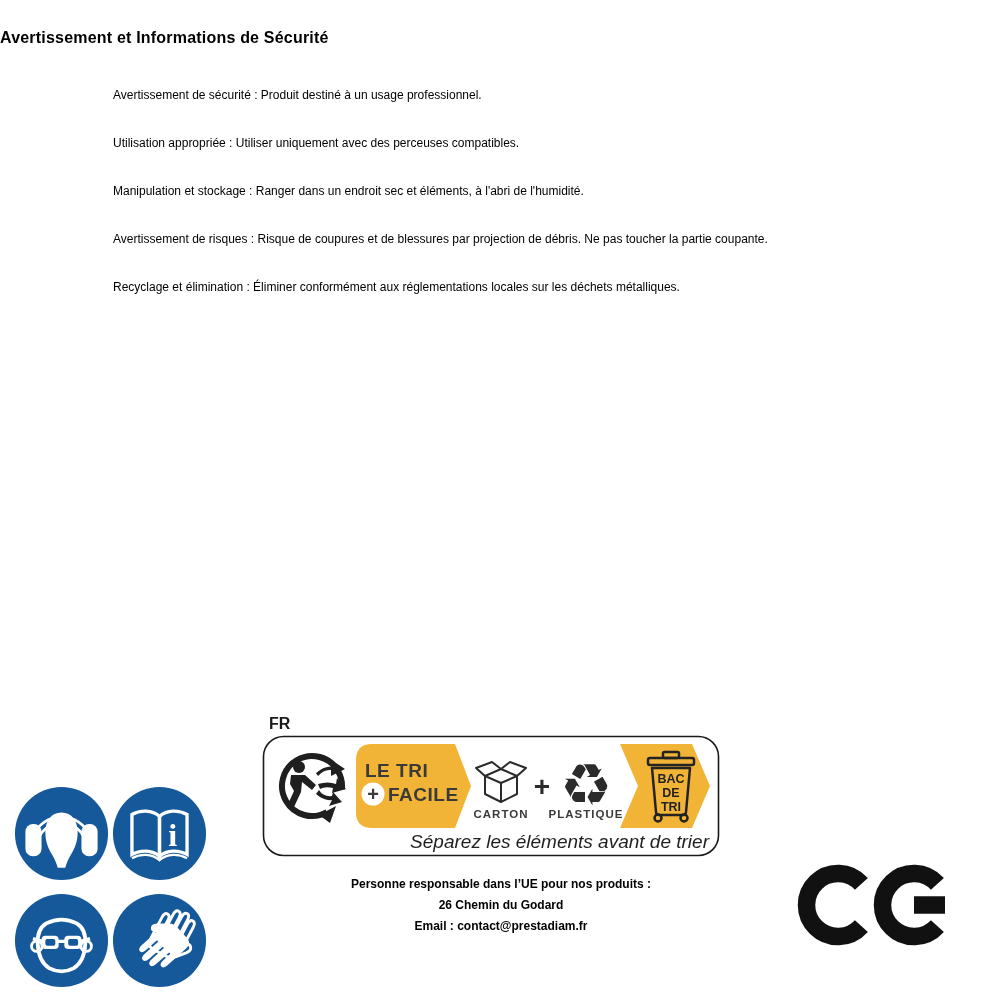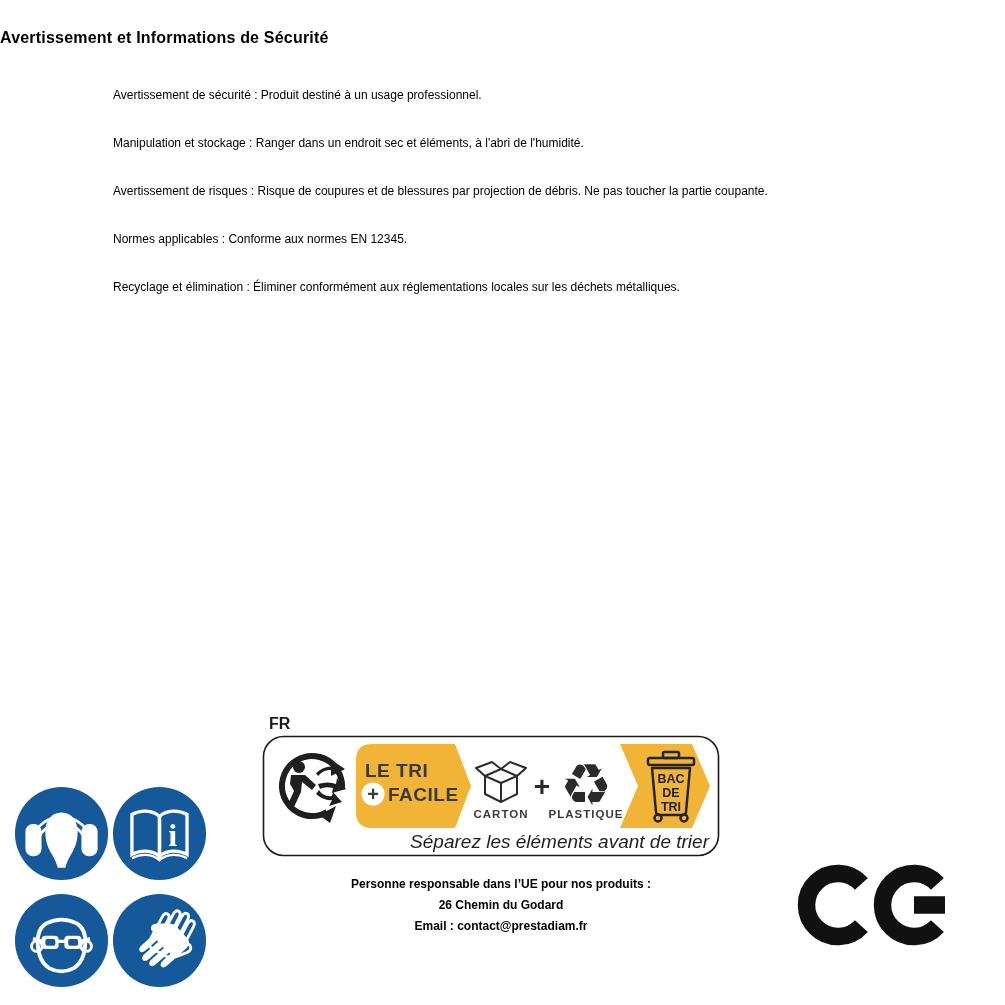--- a/index.html
+++ b/index.html
@@ -29,23 +29,23 @@
   .responsible div{white-space:nowrap;}
   #ce-mark{position:absolute;left:786px;top:848px;}
 </style>
 </head>
 <body>
 
 <div class="doc-title">Avertissement et Informations de Sécurité</div>
 
 <div class="content">
   <p>Avertissement de sécurité : Produit destiné à un usage professionnel.</p>
+  <p>Utilisation appropriée : Utiliser uniquement avec des perceuses compatibles.</p>
   <p>Manipulation et stockage : Ranger dans un endroit sec et éléments, à l'abri de l'humidité.</p>
   <p>Avertissement de risques : Risque de coupures et de blessures par projection de débris. Ne pas toucher la partie coupante.</p>
-  <p>Normes applicables : Conforme aux normes EN 12345.</p>
   <p>Recyclage et élimination : Éliminer conformément aux réglementations locales sur les déchets métalliques.</p>
 </div>
 
 <svg id="picto-ear" class="picto" viewBox="0 0 100 100">
   <circle cx="50" cy="50" r="49" fill="#15599B"></circle>
   <path d="M23 54 A29 29 0 0 1 77 54" stroke="#fff" stroke-width="9" fill="none"></path>
   <path d="M23 54 A29 29 0 0 1 77 54" stroke="#15599B" stroke-width="3.5" fill="none"></path>
   <rect x="12" y="40" width="17" height="34" rx="8" fill="#fff"></rect>
   <rect x="71" y="40" width="17" height="34" rx="8" fill="#fff"></rect>
   <path d="M50 28 C39 28 33 37 33 49 C33 58 36 66 40 72 C43 77 45 82 46 86 L54 86 C55 82 57 77 60 72 C64 66 67 58 67 49 C67 37 61 28 50 28 Z" fill="#fff"></path>

